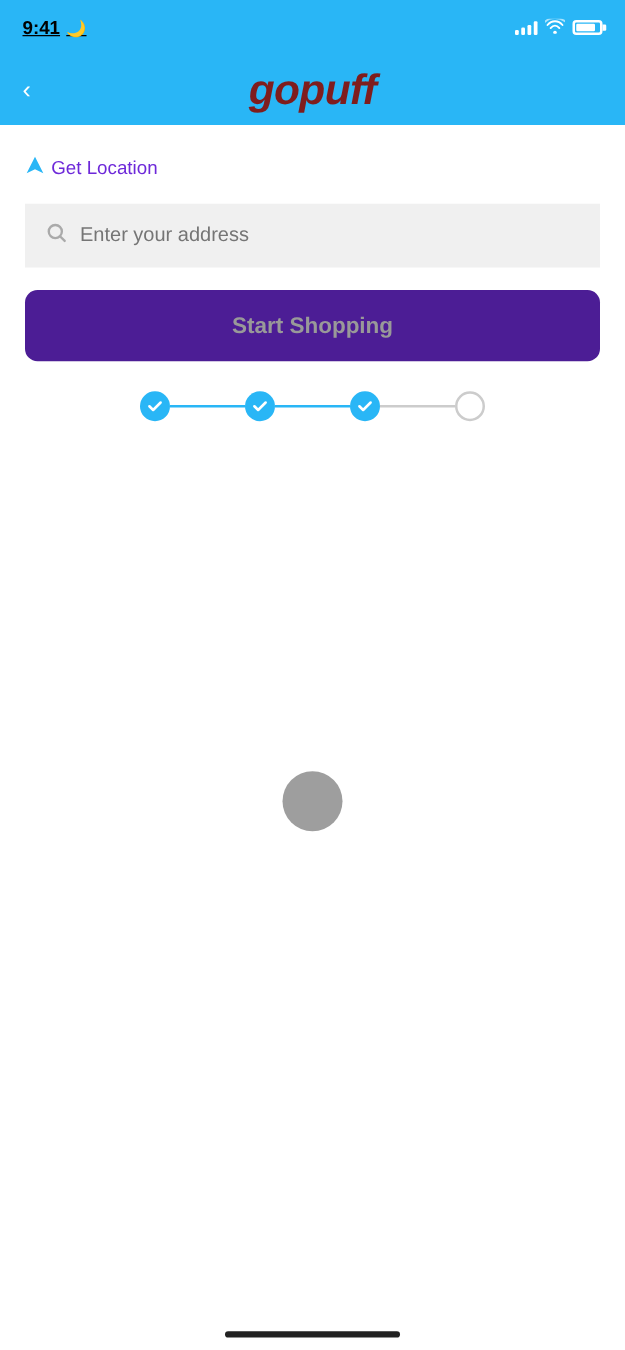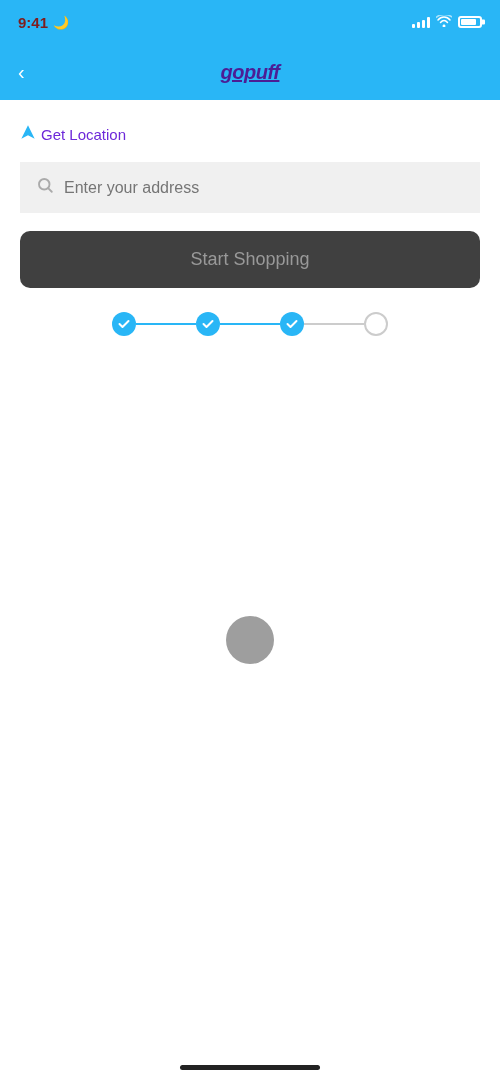--- a/index.html
+++ b/index.html
@@ -18,26 +18,27 @@
     .status-bar {
       background: #29b6f6;
       height: 44px;
       display: flex;
       align-items: center;
       justify-content: space-between;
       padding: 0 18px;
     }
 
     .status-time {
-      color: #7f1d1d;
+      color: #000000;
       font-size: 15px;
       font-weight: 600;
       display: flex;
       align-items: center;
       gap: 5px;
+      text-decoration: underline;
     }
 
     .moon-icon {
       font-size: 13px;
     }
 
     .status-icons {
       display: flex;
       align-items: center;
       gap: 6px;
@@ -110,26 +111,25 @@
     .back-btn {
       position: absolute;
       left: 18px;
       color: white;
       font-size: 20px;
       cursor: pointer;
       font-weight: 300;
     }
 
     .header-logo {
-      color: #4c1d95;
-      font-size: 20px;
+      color: #7f1d1d;
+      font-size: 34px;
       font-weight: 700;
       font-style: italic;
       letter-spacing: -0.5px;
-      text-decoration: underline;
     }
 
     
     .content {
       padding: 24px 20px 0;
     }
 
     
     .delivery-row {
       display: flex;
@@ -181,26 +181,26 @@
       font-size: 16px;
       color: #aaa;
       outline: none;
       flex: 1;
       font-family: inherit;
     }
 
     
     .start-shopping-btn {
       width: 100%;
-      background: #404040;
+      background: #4c1d95;
       border: none;
       border-radius: 10px;
       padding: 18px;
       font-size: 18px;
-      font-weight: 400;
+      font-weight: 700;
       color: #999;
       cursor: pointer;
       font-family: inherit;
       margin-bottom: 24px;
     }
 
     
     .progress-steps {
       display: flex;
       align-items: center;

